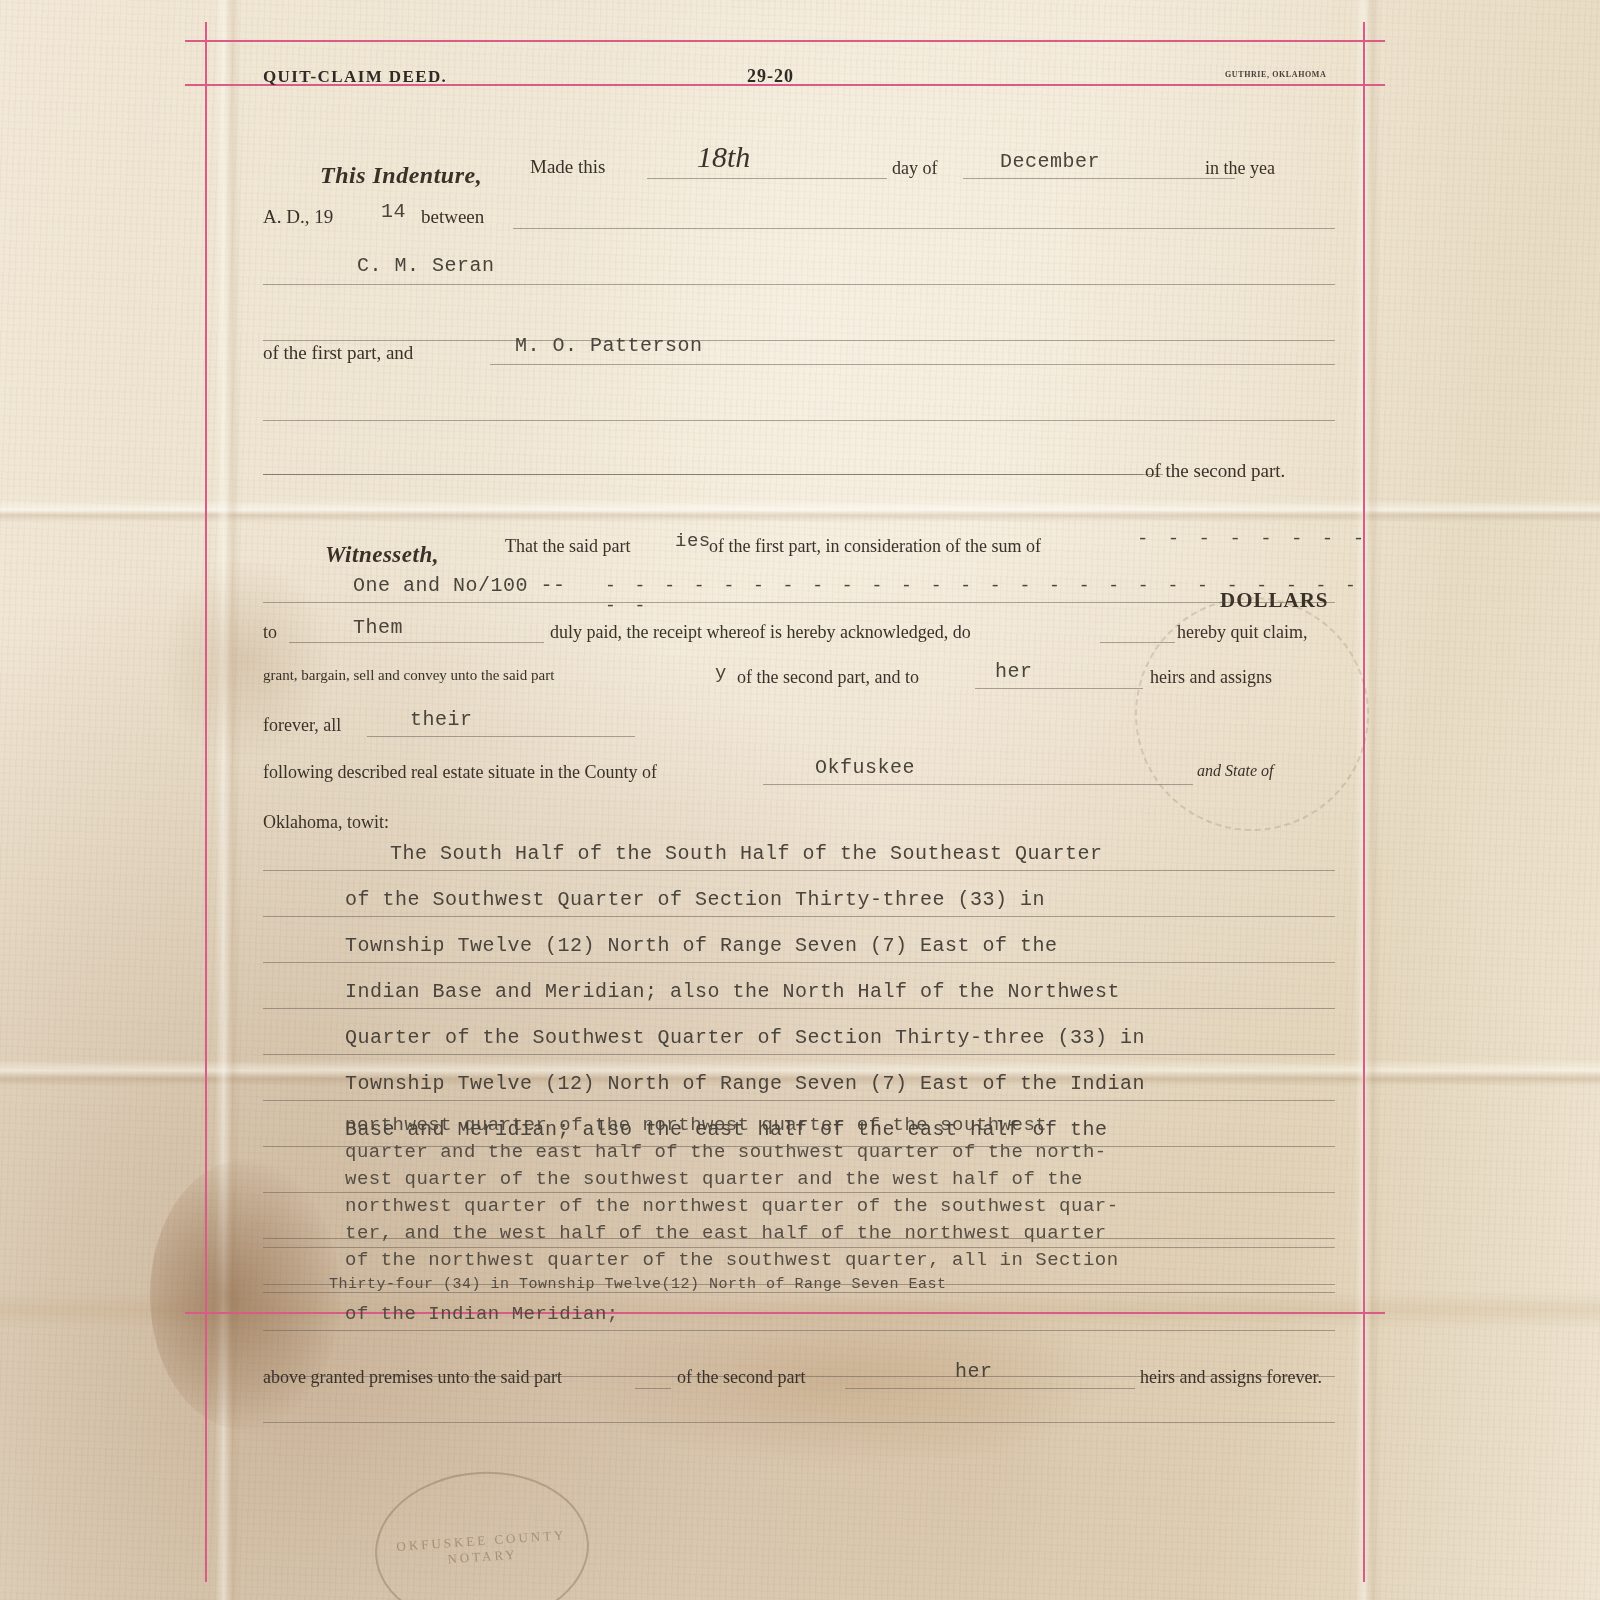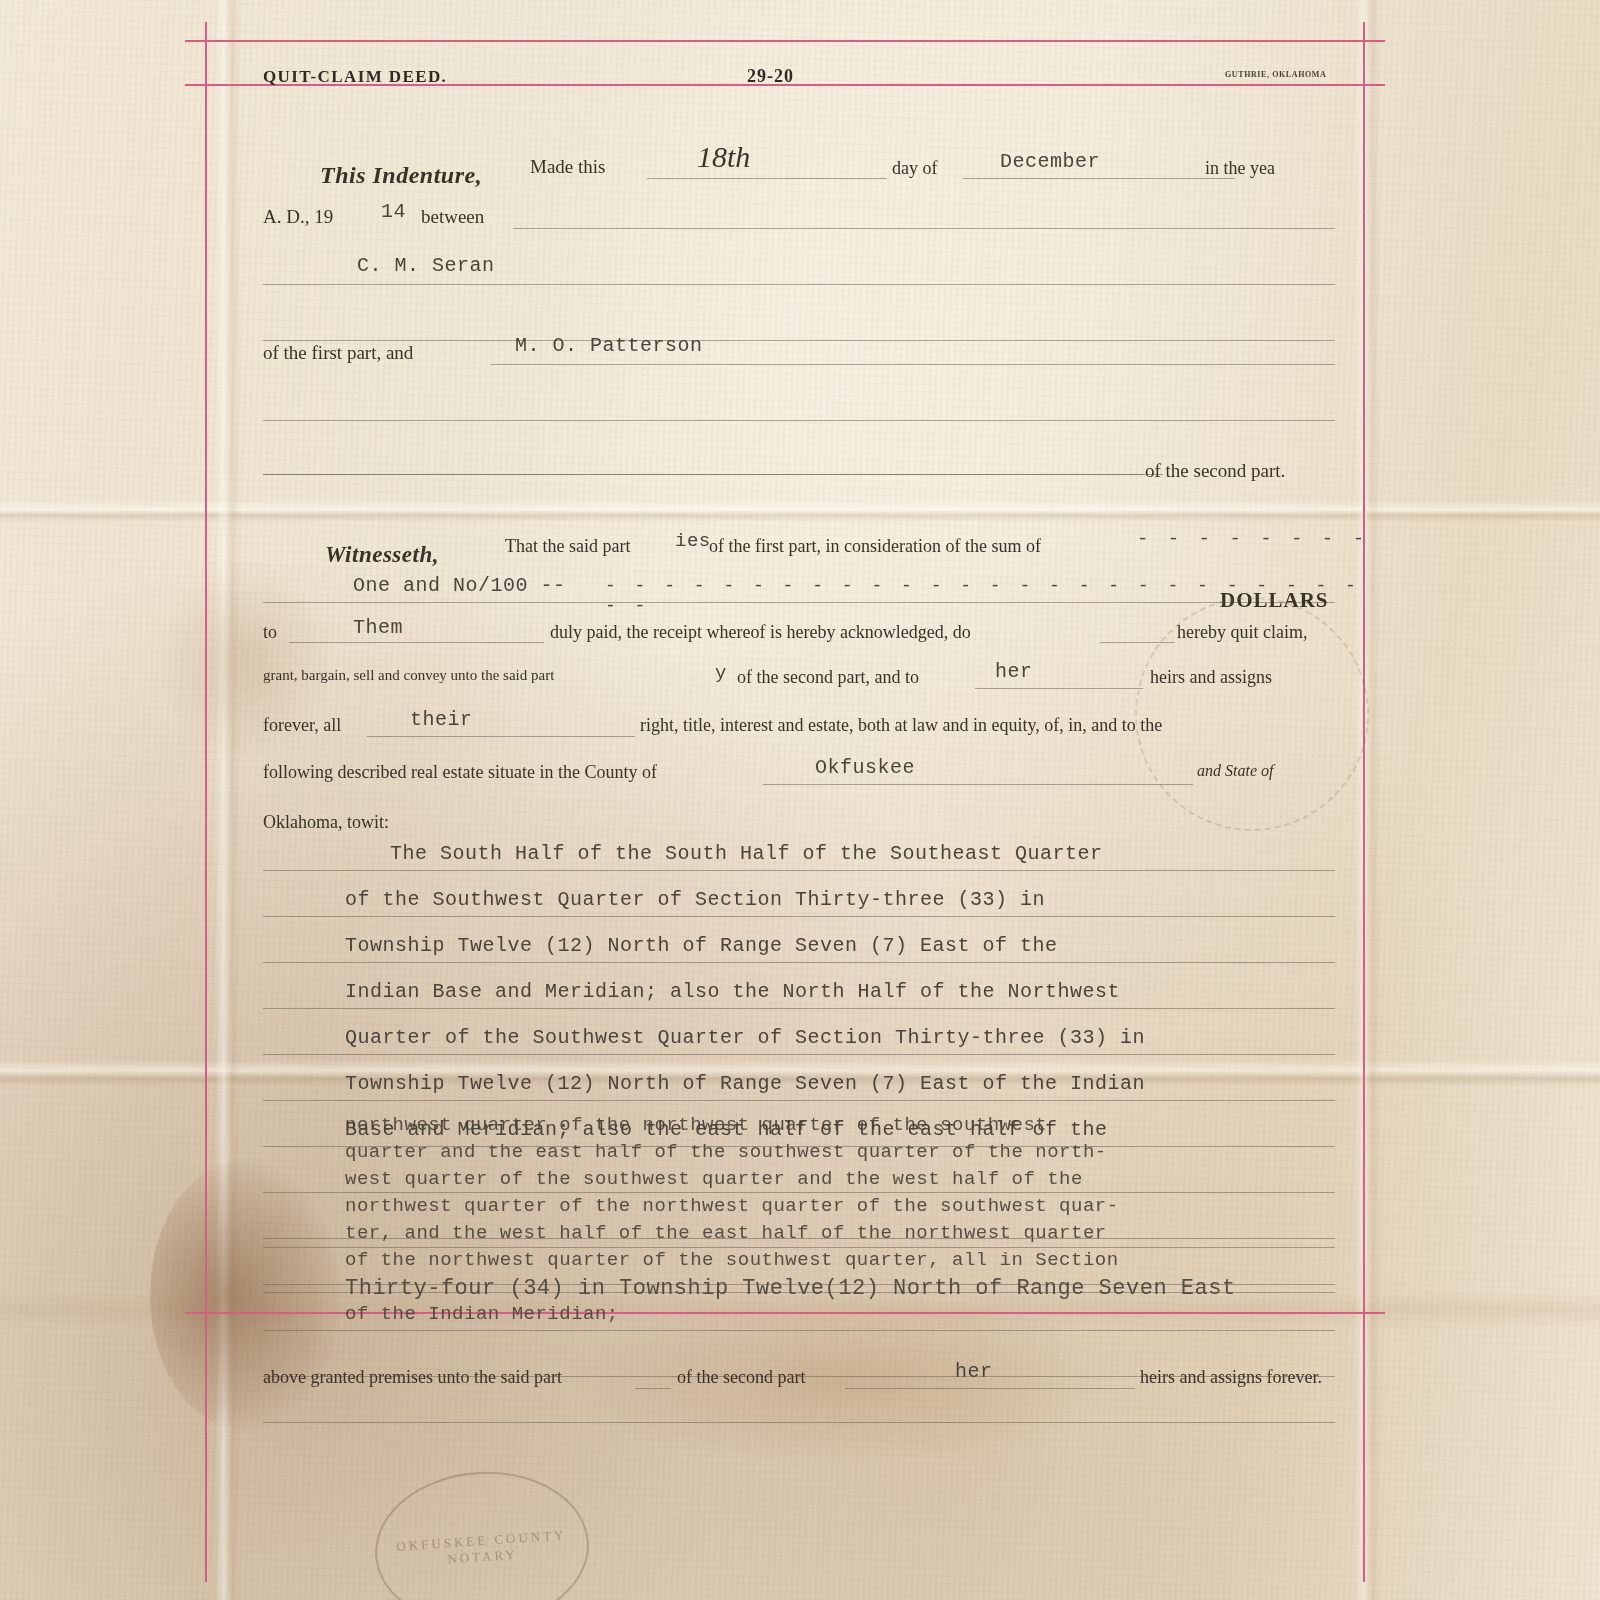--- a/index.html
+++ b/index.html
@@ -139,21 +139,20 @@
     <div class="printed" style="position:absolute;left:78px;top:645px;font-size:15px;">grant, bargain, sell and convey unto the said part</div>
     <div class="typed" style="position:absolute;left:530px;top:640px;font-size:19px;">y</div>
     <div class="printed" style="position:absolute;left:552px;top:645px;font-size:18px;">of the second part, and  to</div>
     <div class="line" style="left:790px;top:666px;width:168px;"></div>
     <div class="typed" style="position:absolute;left:810px;top:638px;font-size:20px;">her</div>
     <div class="printed" style="position:absolute;left:965px;top:645px;font-size:18px;">heirs   and   assigns</div>
 
     <div class="printed" style="position:absolute;left:78px;top:693px;font-size:18px;">forever,  all</div>
     <div class="line" style="left:182px;top:714px;width:268px;"></div>
     <div class="typed" style="position:absolute;left:225px;top:686px;font-size:20px;">their</div>
-    <div class="printed" style="position:absolute;left:455px;top:693px;font-size:18px;">right,   title,   interest and estate,  both at law and in equity, of, in, and to the</div>
 
     <div class="printed" style="position:absolute;left:78px;top:740px;font-size:18px;">following described real estate  situate  in  the  County  of</div>
     <div class="line" style="left:578px;top:762px;width:430px;"></div>
     <div class="typed" style="position:absolute;left:630px;top:734px;font-size:20px;">Okfuskee</div>
     <div class="printed" style="position:absolute;left:1012px;top:740px;font-size:16px;font-style:italic;">and  State  of</div>
 
     <div class="printed" style="position:absolute;left:78px;top:790px;font-size:18px;">Oklahoma, towit:</div>
 
     <div id="desc-rules">
         <div class="line" style="left: 78px; top: 848px; width: 1072px;"></div>
@@ -181,21 +180,21 @@
         <div class="typed" style="position: absolute; left: 160px; top: 1050px; font-size: 20px;">Township Twelve (12) North of Range Seven (7) East of the Indian</div>
         <div class="typed" style="position: absolute; left: 160px; top: 1096px; font-size: 20px;">Base and Meridian; also the east half of the east half of the</div>
       </div>
     <div id="desc-tight">
         <div class="typed" style="position: absolute; left: 160px; top: 1092px; font-size: 19px; opacity: 0.92;">northwest quarter of the northwest quarter of the southwest</div>
         <div class="typed" style="position: absolute; left: 160px; top: 1119px; font-size: 19px; opacity: 0.92;">quarter and the east half of the southwest quarter of the north-</div>
         <div class="typed" style="position: absolute; left: 160px; top: 1146px; font-size: 19px; opacity: 0.92;">west quarter of the southwest quarter and the west half of the</div>
         <div class="typed" style="position: absolute; left: 160px; top: 1173px; font-size: 19px; opacity: 0.92;">northwest quarter of the northwest quarter of the southwest quar-</div>
         <div class="typed" style="position: absolute; left: 160px; top: 1200px; font-size: 19px; opacity: 0.92;">ter, and the west half of the east half of the northwest quarter</div>
         <div class="typed" style="position: absolute; left: 160px; top: 1227px; font-size: 19px; opacity: 0.92;">of the northwest quarter of the southwest quarter, all in Section</div>
-        <div class="typed" style="position: absolute; left: 160px; top: 1254px; font-size: 22px; opacity: 0.92;">Thirty-four (34) in Township Twelve(12) North of Range Seven East</div>
+        <div class="typed" style="position: absolute; left: 144px; top: 1254px; font-size: 15px; opacity: 0.92;">Thirty-four (34) in Township Twelve(12) North of Range Seven East</div>
         <div class="typed" style="position: absolute; left: 160px; top: 1281px; font-size: 19px; opacity: 0.92;">of the Indian Meridian;</div>
       </div>
 
     <div class="printed" style="position:absolute;left:78px;top:1345px;font-size:18px;">above   granted   premises  unto  the  said  part</div>
     <div class="line" style="left:450px;top:1366px;width:36px;"></div>
     <div class="printed" style="position:absolute;left:492px;top:1345px;font-size:18px;">of the second part</div>
     <div class="line" style="left:660px;top:1366px;width:290px;"></div>
     <div class="typed" style="position:absolute;left:770px;top:1338px;font-size:20px;">her</div>
     <div class="printed" style="position:absolute;left:955px;top:1345px;font-size:18px;">heirs and assigns forever.</div>
 

